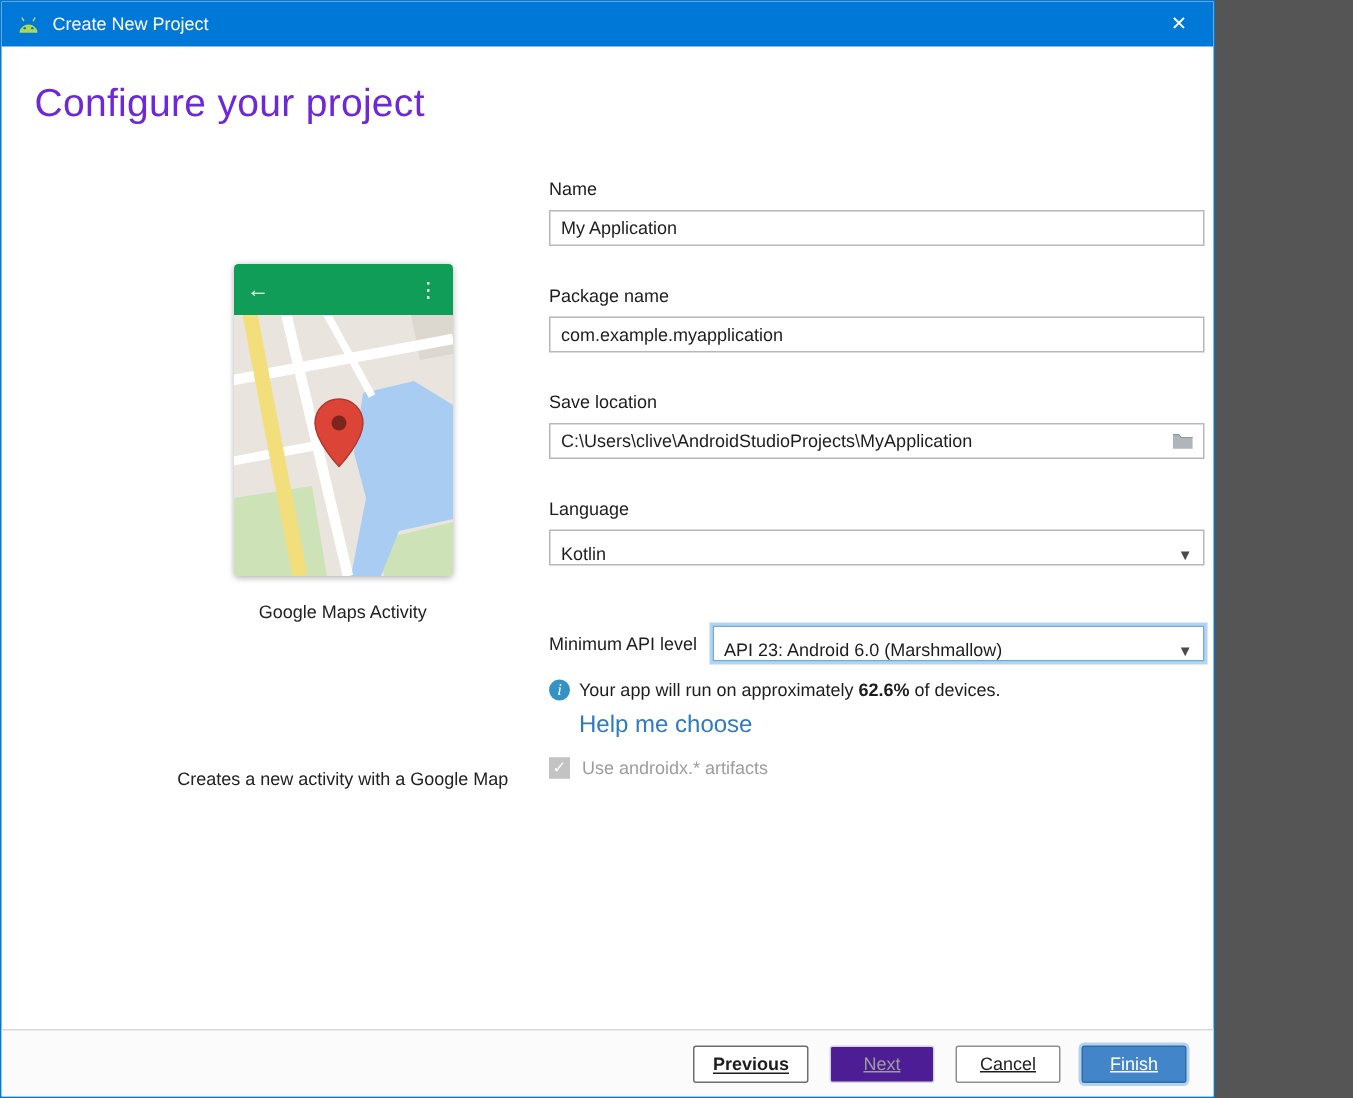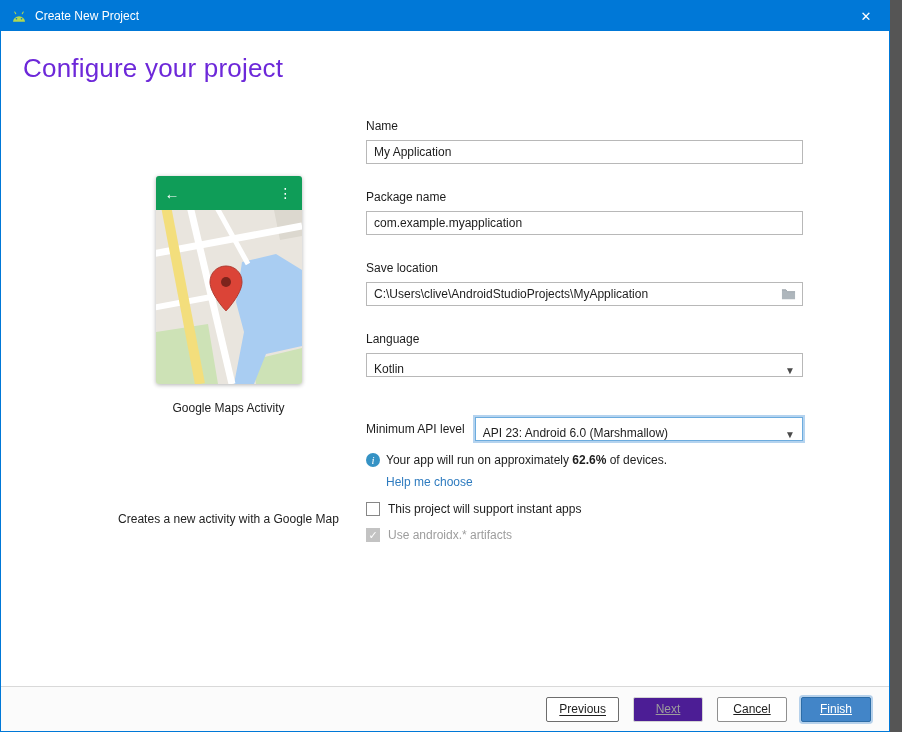--- a/index.html
+++ b/index.html
@@ -1,20 +1,20 @@
 <!DOCTYPE html>
 <html><head>
 <meta charset="utf-8">
 <style>
   * { box-sizing: border-box; margin: 0; padding: 0; }
   html,body { background:#555; }
   body { font-family: "Liberation Sans", "DejaVu Sans", sans-serif; }
 
   .window {
-    width: 890px; height: 732px;
+    width: 810px; height: 732px;
     background: #fff;
     border: 1px solid #0078d7;
     display: flex; flex-direction: column;
     position: relative;
     overflow: hidden;
   }
 
   
   .titlebar {
     height: 30px; flex: 0 0 30px;
@@ -134,21 +134,21 @@
     color: #fff;
     font-family: "Liberation Serif", serif;
     font-style: italic;
     font-size: 11px; line-height: 14px;
     text-align: center;
     margin-right: 6px;
   }
   .help-link {
     display: inline-block;
     margin: 8px 0 0 20px;
-    font-size: 12px;
+    font-size: 16px;
     color: #2e7bbf;
     text-decoration: none;
     cursor: pointer;
   }
 
   .check-row {
     display: flex; align-items: center;
     margin-top: 12px;
     font-size: 12px; color: #1d1d1d;
     cursor: default;
@@ -182,21 +182,21 @@
     font-size: 12px;
     font-family: "Liberation Sans", sans-serif;
     background: #fff;
     border: 1px solid #8f8f8f;
     border-radius: 2px;
     color: #1d1d1d;
     padding: 0 12px;
     cursor: default;
   }
   .btn.previous { border-color: #6d6d6d; text-decoration: underline; text-decoration-color: transparent; }
-  .btn.previous span { text-decoration: underline; text-underline-offset: 2px; text-decoration-color:#1d1d1d; }
+  .btn.previous span { text-decoration: underline; text-underline-offset: 2px; text-decoration-color:#1d1d1d;font-weight:bold; }
   .btn.previous span { text-decoration: underline; }
   .btn.disabled {
     color: #9d9d9d;
     border-color: #d4d4d4;
     background: #4c1d95;
     text-decoration: underline;
   }
   .btn.cancel span { text-decoration: underline; }
   .btn.primary {
     background: #4285c8;
@@ -305,24 +305,20 @@
           </div>
         </div>
 
         <div class="info-row">
           <span class="info-icon">i</span>
           <span><span>Your app will run on approximately </span><b>62.6%</b><span> of devices.</span></span>
         </div>
 
         <a class="help-link">Help me choose</a>
 
-        <div class="check-row">
-          <span class="checkbox"></span>
-          <span>This project will support instant apps</span>
-        </div>
 
         <div class="check-row disabled">
           <span class="checkbox">✓</span>
           <span>Use androidx.* artifacts</span>
         </div>
 
       </div>
     </div>
   </div>
 

